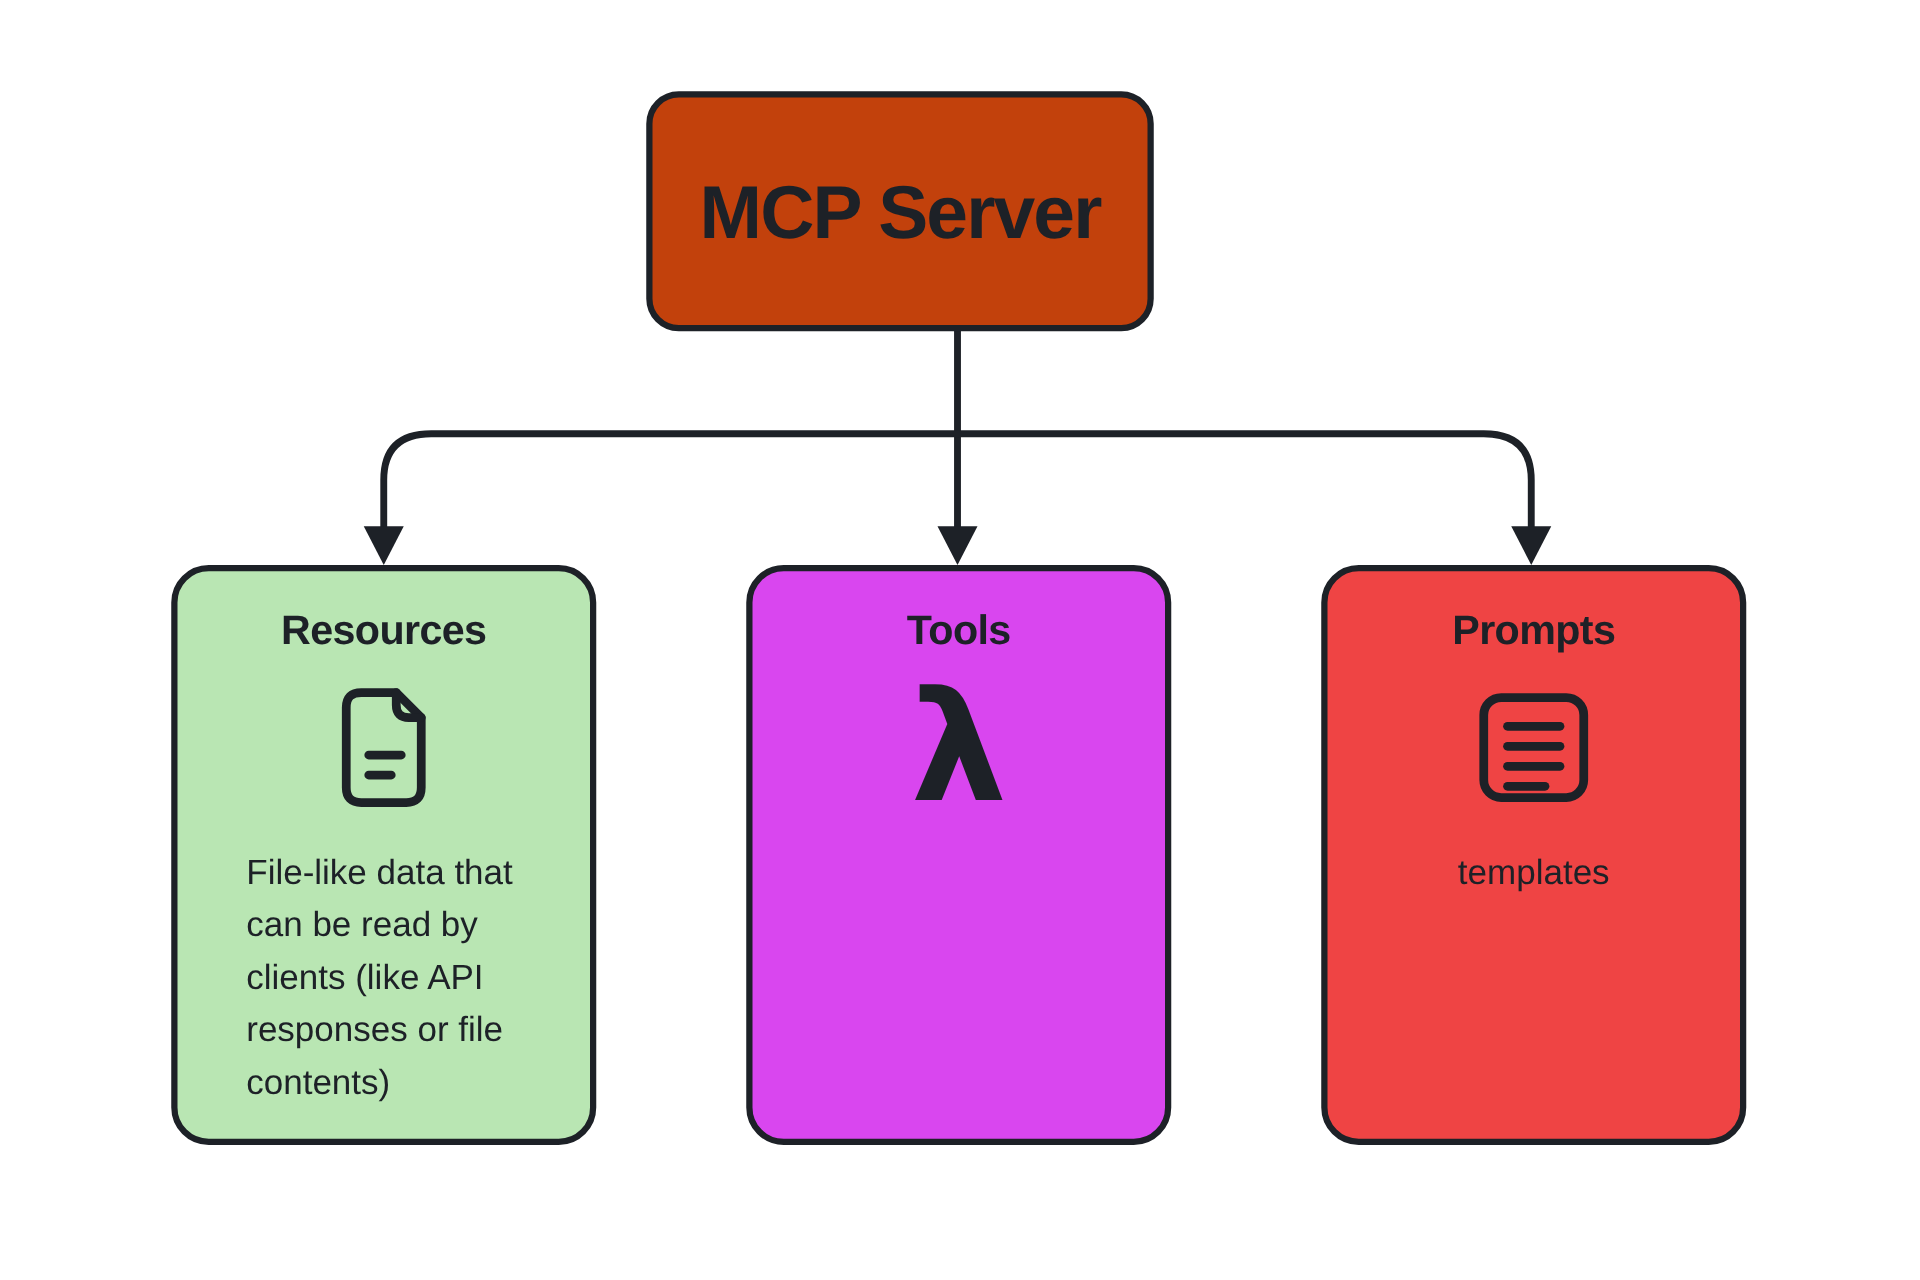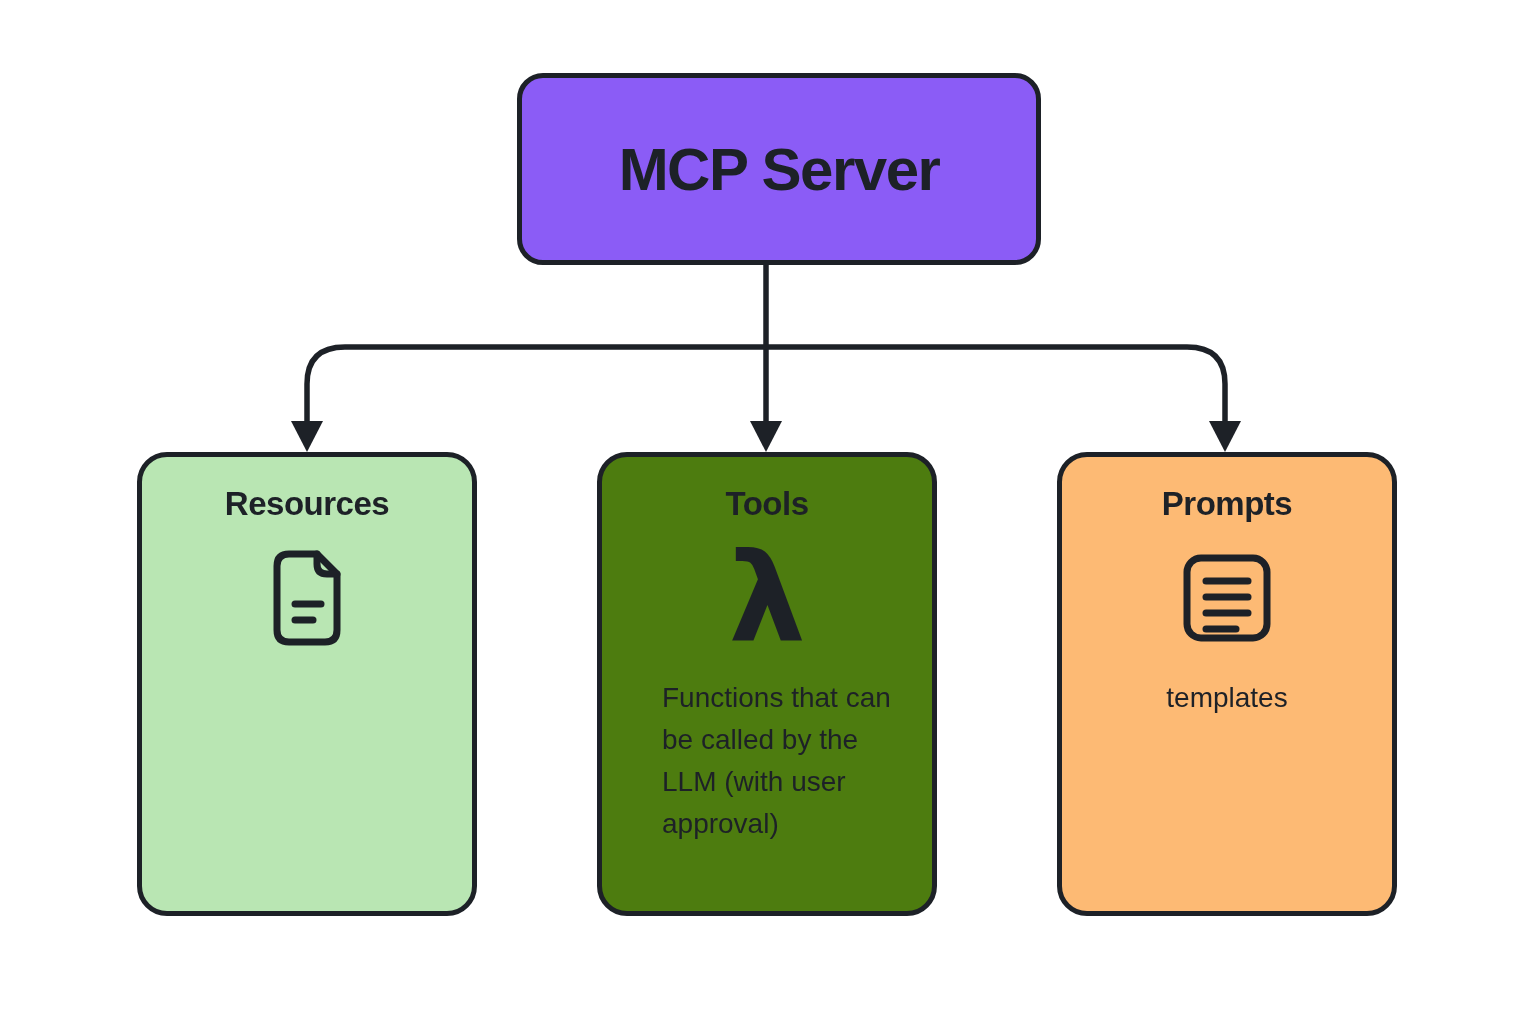--- a/index.html
+++ b/index.html
@@ -24,24 +24,24 @@
   .connector-svg {
     position: absolute;
     left: 0;
     top: 0;
     pointer-events: none;
   }
   .root-box {
     position: absolute;
     left: 517px;
     top: 73px;
-    width: 524px;
+    width: 406px;
     height: 192px;
     box-sizing: border-box;
-    background: #8b5cf6;
+    background: #c2410c;
     border: 5px solid #1d2127;
     border-radius: 26px;
     display: flex;
     align-items: center;
     justify-content: center;
   }
   .root-label {
     font-size: 60px;
     font-weight: 700;
     letter-spacing: -1.5px;
@@ -50,22 +50,22 @@
   .card {
     position: absolute;
     top: 452px;
     width: 340px;
     height: 464px;
     box-sizing: border-box;
     border: 5px solid #1d2127;
     border-radius: 30px;
   }
   .card-resources { left: 137px;  background: #b9e6b3; }
-  .card-tools     { left: 597px;  background: #4d7c0f; }
-  .card-prompts   { left: 1057px; background: #fdba74; }
+  .card-tools     { left: 597px;  background: #d946ef; }
+  .card-prompts   { left: 1057px; background: #ef4444; }
   .card-title {
     margin-top: 28px;
     text-align: center;
     font-size: 33px;
     font-weight: 700;
     letter-spacing: -0.5px;
     color: #1d2127;
   }
   .card-icon {
     height: 134px;
@@ -119,32 +119,33 @@
     <div class="card-icon">
       <svg width="80" height="100" viewBox="0 0 80 100">
         <g fill="none" stroke="#1d2127" stroke-width="7" stroke-linejoin="round" stroke-linecap="round">
           <path d="M50 6 H22 Q10 6 10 18 V82 Q10 94 22 94 H58 Q70 94 70 82 V26 Z"></path>
           <path d="M50 6 V16 Q50 26 60 26 H70"></path>
           <path d="M28 56 H54"></path>
           <path d="M28 72 H46"></path>
         </g>
       </svg>
     </div>
+    <div class="card-body">
+      <span class="line">File-like data that</span>
+      <span class="line">can be read by</span>
+      <span class="line">clients (like API</span>
+      <span class="line">responses or file</span>
+      <span class="line">contents)</span>
+    </div>
   </div>
 
   <div class="card card-tools">
     <div class="card-title">Tools</div>
     <div class="card-icon">
       <div class="lambda-glyph">λ</div>
-    </div>
-    <div class="card-body">
-      <span class="line">Functions that can</span>
-      <span class="line">be called by the</span>
-      <span class="line">LLM (with user</span>
-      <span class="line">approval)</span>
     </div>
   </div>
 
   <div class="card card-prompts">
     <div class="card-title">Prompts</div>
     <div class="card-icon">
       <svg width="96" height="96" viewBox="0 0 96 96">
         <g fill="none" stroke="#1d2127" stroke-width="7" stroke-linejoin="round" stroke-linecap="round">
           <rect x="8" y="8" width="80" height="80" rx="14"></rect>
           <path d="M27 31 H69"></path>

